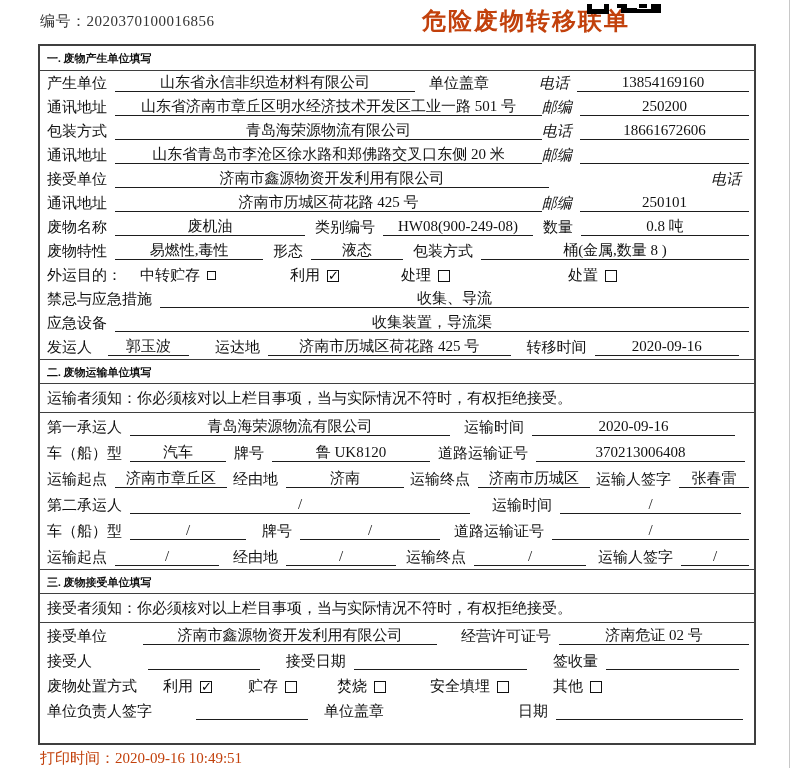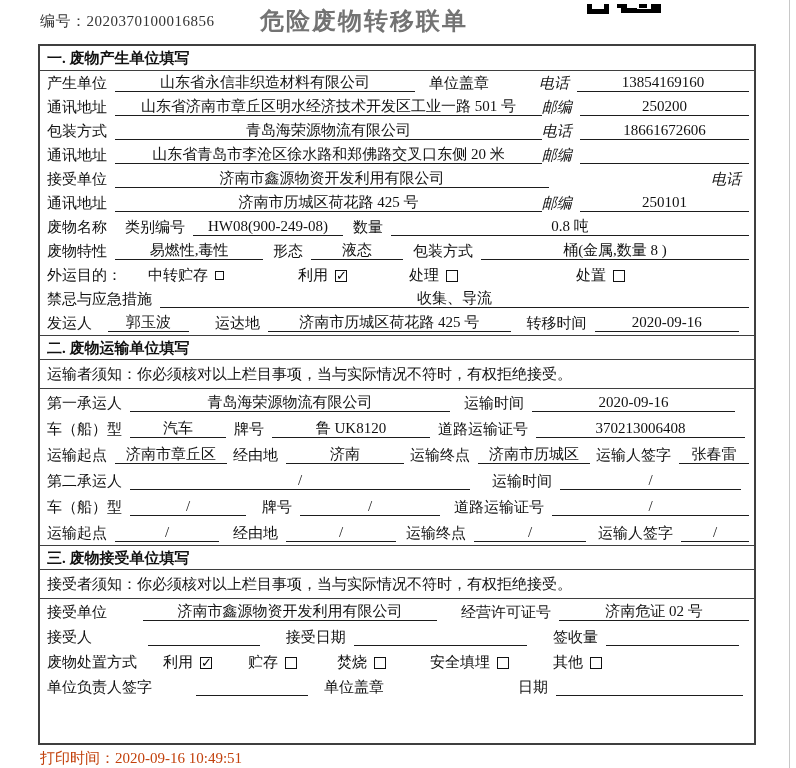--- a/index.html
+++ b/index.html
@@ -5,28 +5,28 @@
   html,body{margin:0;padding:0;}
   body{
     width:796px;height:768px;background:#ffffff;
     font-family:"Liberation Serif","DejaVu Serif",serif;
     color:#111;
   }
   .page{position:relative;width:796px;height:768px;overflow:hidden;background:#fff;}
   .edge-line{position:absolute;left:789px;top:0;width:1px;height:768px;background:#c8c8c8;}
 
   .serial{position:absolute;left:40px;top:12px;font-size:15px;color:#333;letter-spacing:.5px;}
-  .doc-title{position:absolute;left:260px;top:5px;width:370px;text-align:left;
-    font-size:24px;font-weight:bold;letter-spacing:2px;color:#737373;}
+  .doc-title{position:absolute;left:260px;top:5px;width:370px;text-align:right;
+    font-size:24px;font-weight:bold;letter-spacing:2px;color:#c2410c;}
   .qr{position:absolute;left:587px;top:0;width:76px;height:10px;}
 
   .form{position:absolute;left:38px;top:44px;width:718px;height:701px;
     border:2px solid #3f3f3f;box-sizing:border-box;font-size:15px;background:#fff;}
 
-  .sec-h{height:25px;line-height:25px;font-weight:bold;font-size:15px;
+  .sec-h{height:25px;line-height:25px;font-weight:bold;font-size:11px;
     border-bottom:1px solid #3f3f3f;padding-left:7px;box-sizing:border-box;}
   .sec-h.mid{border-top:1px solid #3f3f3f;}
 
   .note{height:29px;display:flex;align-items:center;padding-left:7px;
     border-bottom:1px solid #3f3f3f;box-sizing:border-box;}
 
   .row{display:flex;align-items:flex-end;height:24px;padding:0 5px 3px 7px;box-sizing:border-box;}
   .row.s2{height:26px;}
   .row.s3{height:25px;}
 
@@ -107,38 +107,39 @@
 
     <div class="row">
       <span class="lbl">通讯地址</span>
       <span class="val" style="width:434px">济南市历城区荷花路 425 号</span>
       <span class="lbl mla">邮编</span>
       <span class="val" style="width:172px">250101</span>
     </div>
 
     <div class="row">
       <span class="lbl">废物名称</span>
+      <span class="val" style="width:190px">废机油</span>
       <span class="lbl" style="margin-left:10px">类别编号</span>
       <span class="val" style="width:150px">HW08(900-249-08)</span>
       <span class="lbl" style="margin-left:10px">数量</span>
       <span class="val flex1">0.8 吨</span>
     </div>
 
     <div class="row">
       <span class="lbl">废物特性</span>
       <span class="val" style="width:148px">易燃性,毒性</span>
       <span class="lbl" style="margin-left:10px">形态</span>
       <span class="val" style="width:92px">液态</span>
       <span class="lbl" style="margin-left:10px">包装方式</span>
       <span class="val flex1">桶(金属,数量 8 )</span>
     </div>
 
     <div class="row">
       <span class="lbl">外运目的：</span>
-      <span class="opt" style="margin-left:18px">
+      <span class="opt" style="margin-left:10px">
         <span>中转贮存</span>
         <span class="box sm"></span>
       </span>
       <span class="opt" style="margin-left:74px">
         <span>利用</span>
         <span class="box checked"></span>
       </span>
       <span class="opt" style="margin-left:62px">
         <span>处理</span>
         <span class="box"></span>
@@ -148,20 +149,24 @@
         <span class="box"></span>
       </span>
     </div>
 
 
     <div class="row">
       <span class="lbl">禁忌与应急措施</span>
       <span class="val flex1">收集、导流</span>
     </div>
 
+    <div class="row">
+      <span class="lbl">应急设备</span>
+      <span class="val flex1">收集装置，导流渠</span>
+    </div>
 
     <div class="row">
       <span class="lbl">发运人</span>
       <span class="val" style="width:84px;margin-left:8px">郭玉波</span>
       <span class="lbl" style="margin-left:26px">运达地</span>
       <span class="val" style="width:252px">济南市历城区荷花路 425 号</span>
       <span class="lbl" style="margin-left:16px">转移时间</span>
       <span class="val" style="width:150px;margin-right:10px">2020-09-16</span>
     </div>
 

